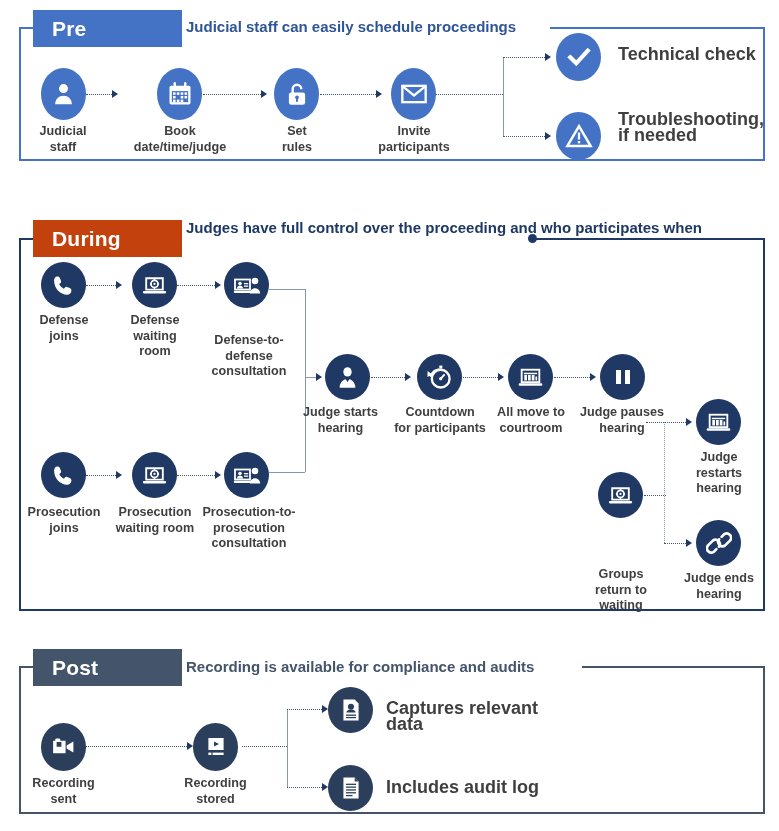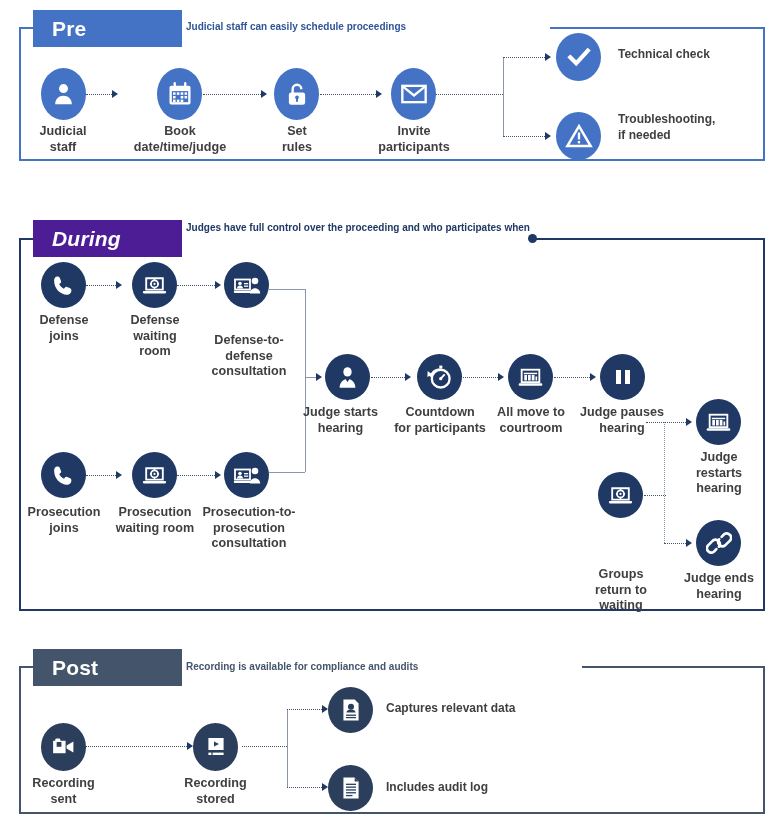--- a/index.html
+++ b/index.html
@@ -39,27 +39,27 @@
   .tab {
     position: absolute;
     background: #4472c4;
     color: #ffffff;
     font-weight: bold;
     font-size: 21px;
     line-height: 37px;
     padding-left: 19px;
     letter-spacing: .2px;
   }
-  .sec-during .tab { background: #4c1d95; font-style: italic; }
+  .sec-during .tab { background: #c2410c; }
   .sec-post  .tab { background: #44546a; }
 
   .sec-title {
     position: absolute;
     font-weight: bold;
-    font-size: 10px;
+    font-size: 15px;
     color: #1f3864;
     line-height: 19px;
     white-space: nowrap;
   }
   .sec-pre .sec-title { color: #2f5597; }
   .sec-during .sec-title { color: #1f3864; }
   .sec-post .sec-title { color: #44546a; }
 
   .title-dot {
     position: absolute;
@@ -84,21 +84,21 @@
     position: absolute;
     text-align: center;
     font-size: 12.6px;
     font-weight: bold;
     line-height: 15.5px;
     color: #3f3f3f;
     white-space: pre-line;
   }
   .label.left {
     text-align: left;
-    font-size: 12px;
+    font-size: 18px;
   }
   .dash-h {
     position: absolute; height: 0;
     border-top: 1.6px dotted #44546a;
   }
   .dash-v {
     position: absolute; width: 0;
     border-left: 1.6px dotted #8a97ab;
   }
   .solid-v { position: absolute; width: 0; border-left: 1.3px solid #8a97ab; }

